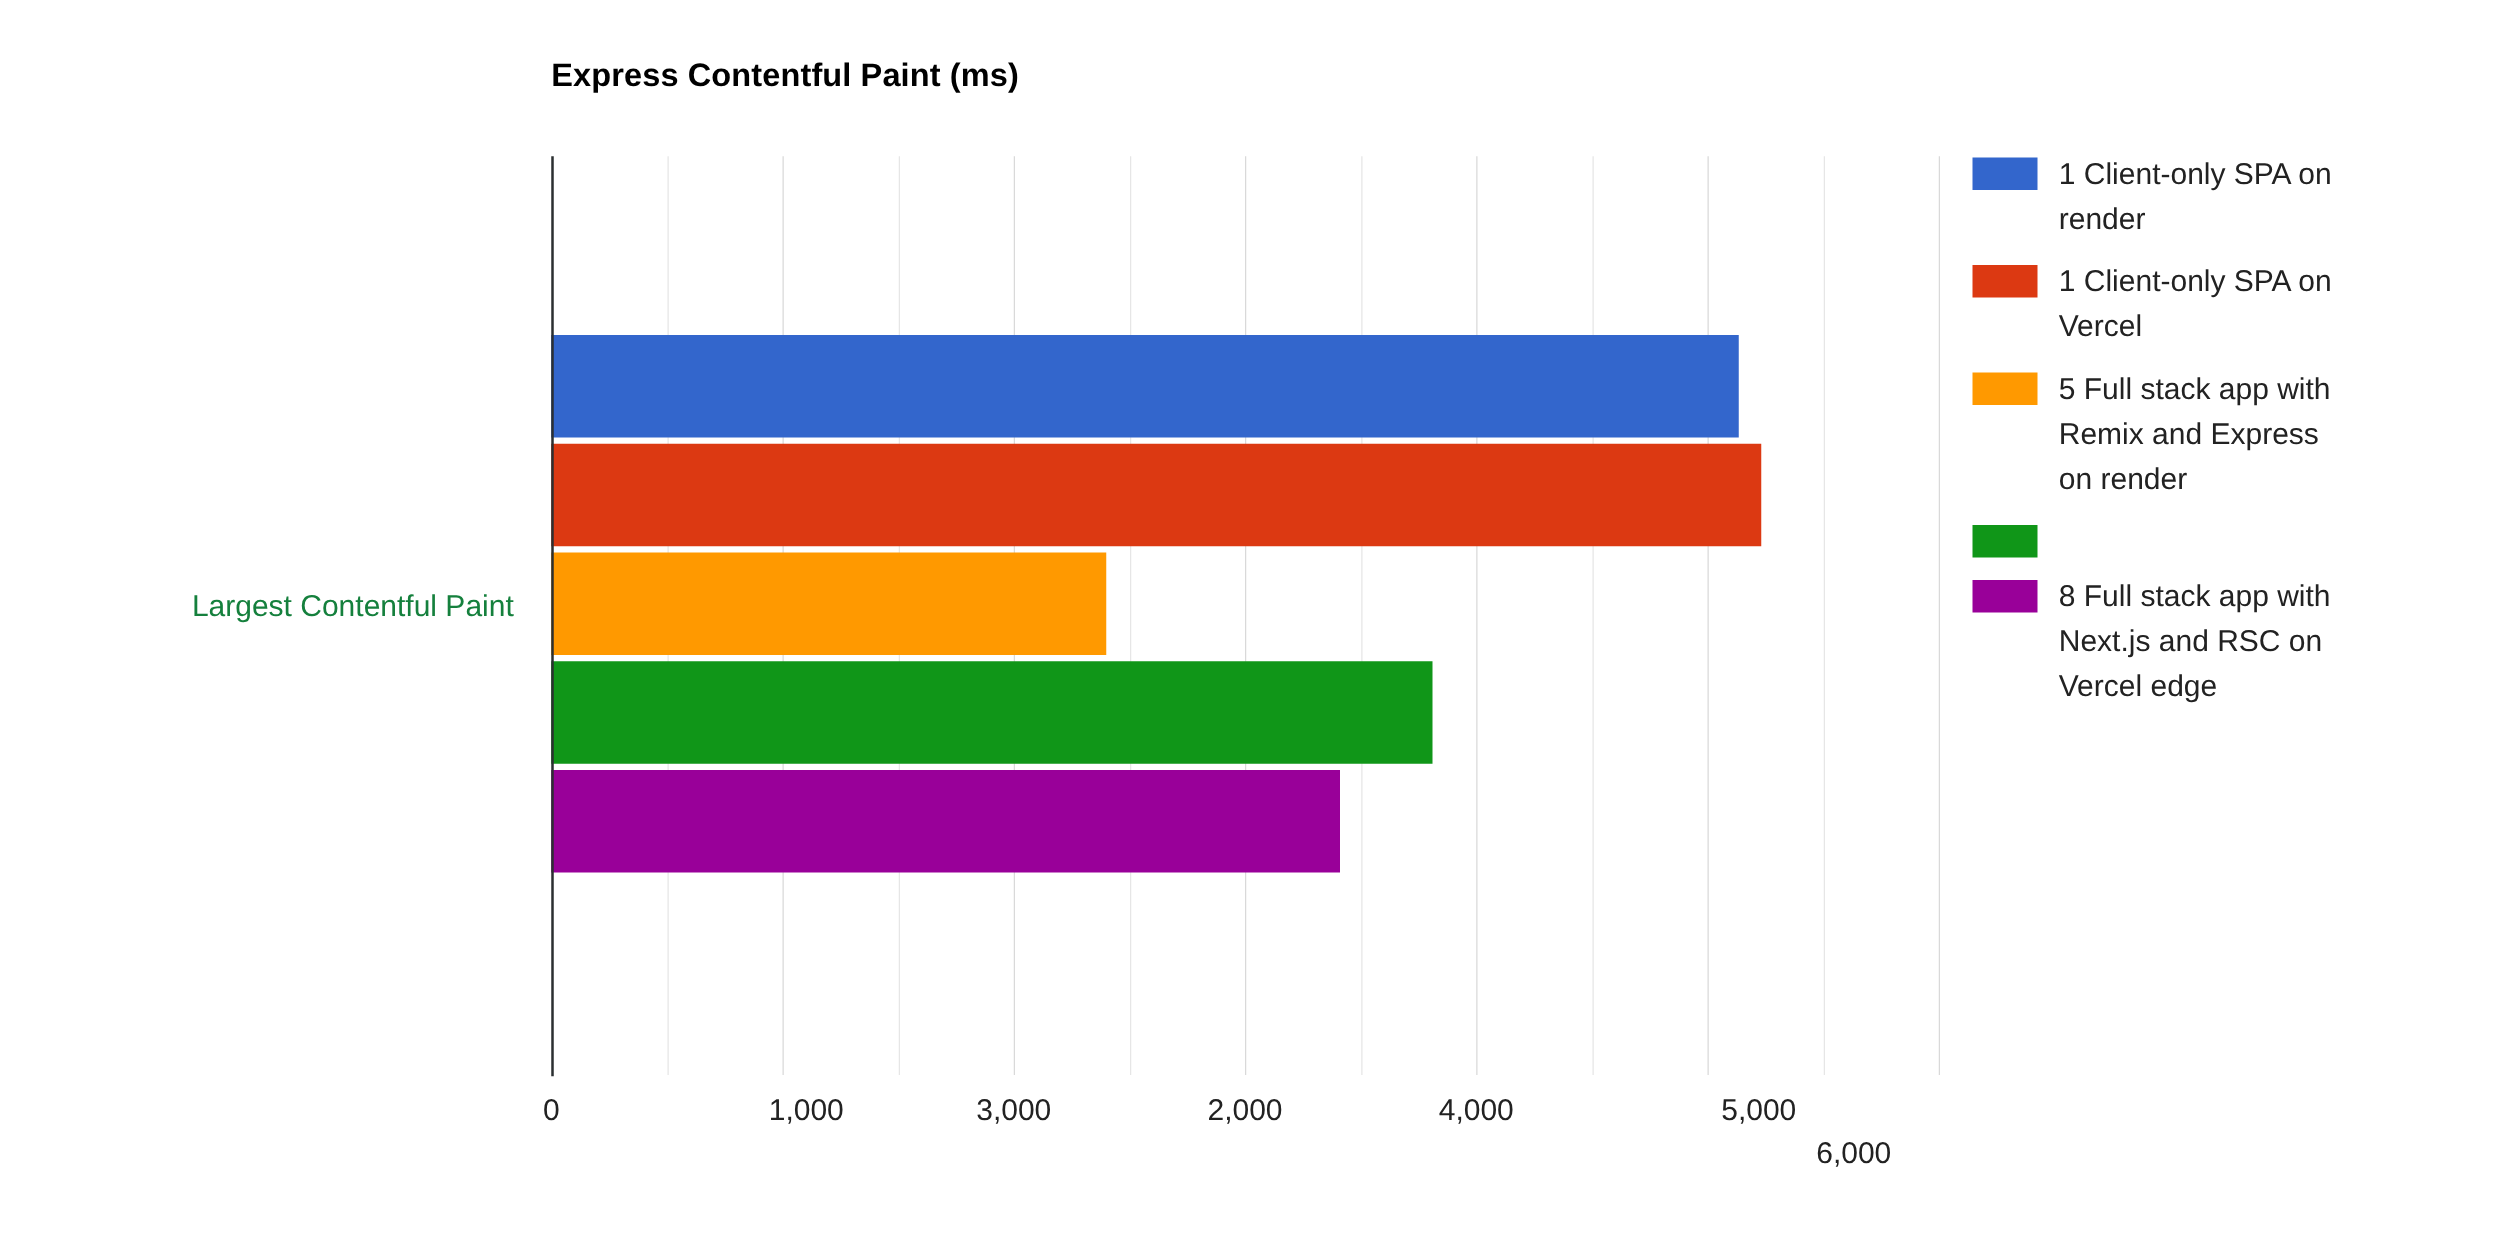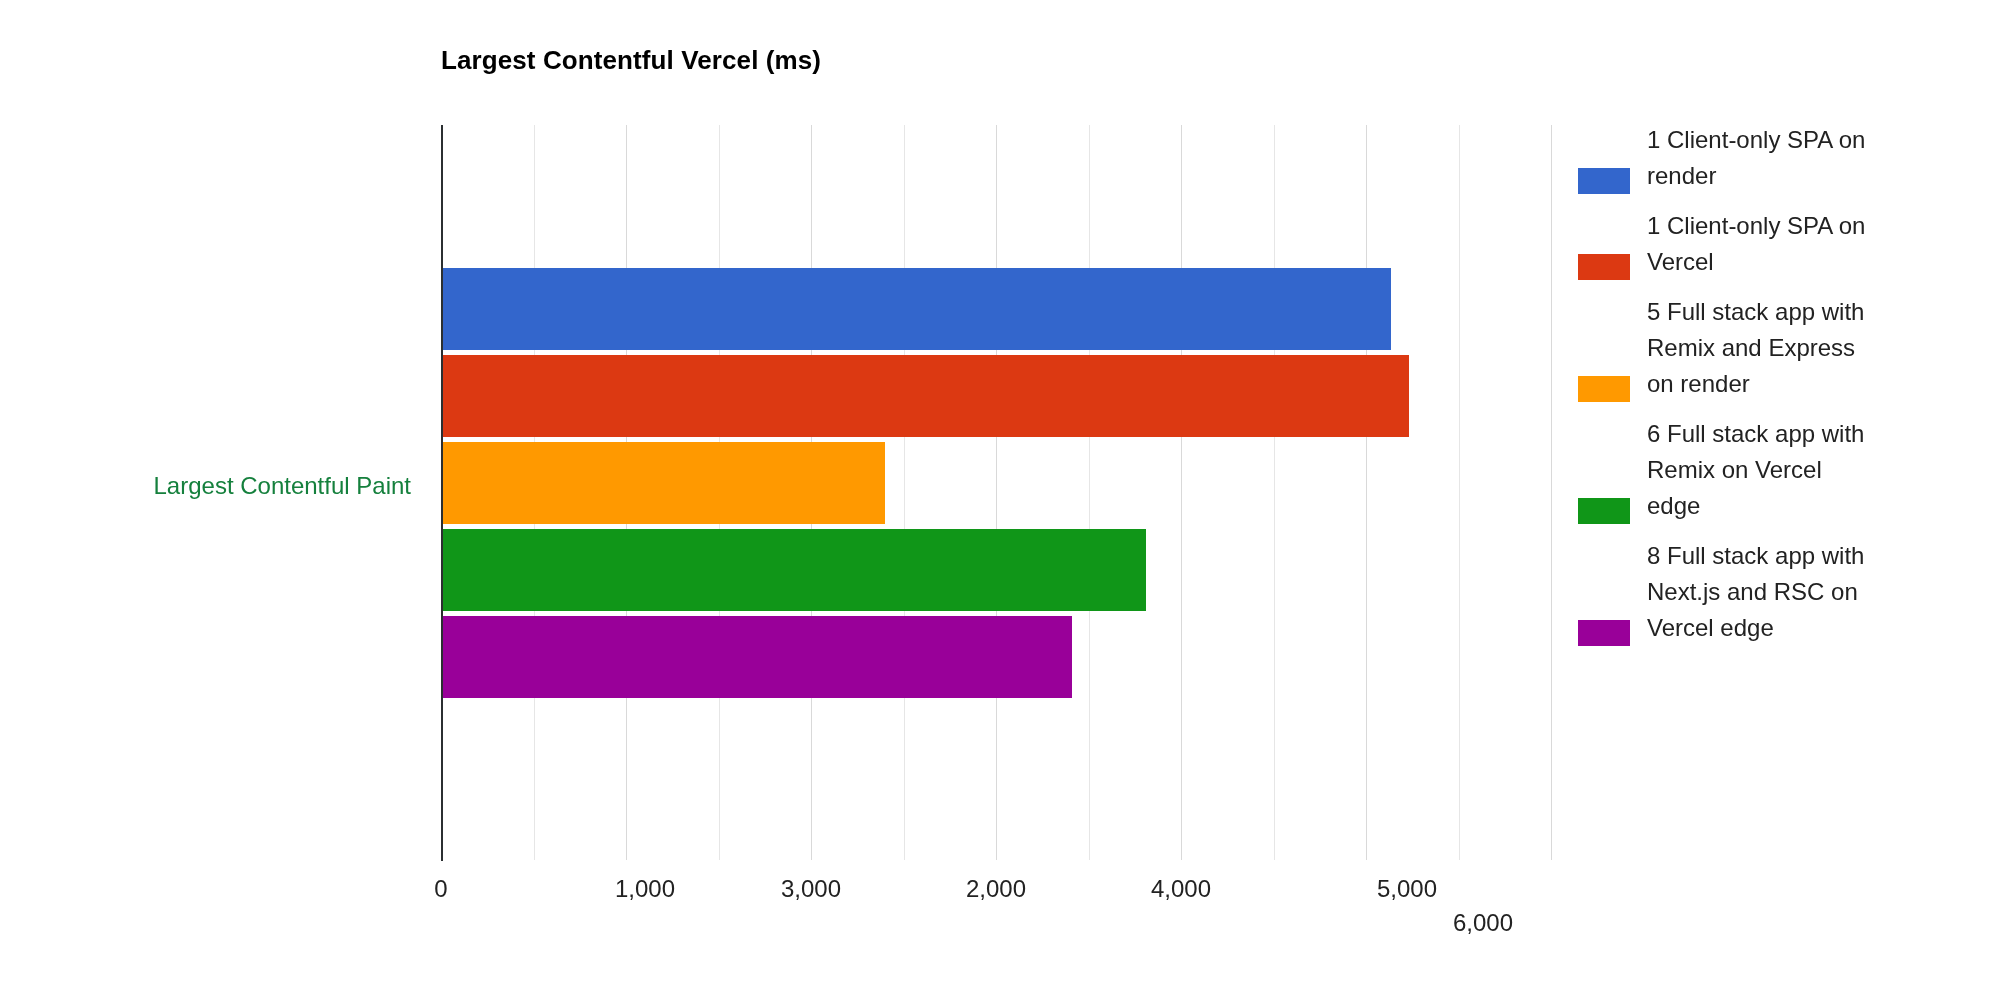--- a/index.html
+++ b/index.html
@@ -93,21 +93,21 @@
 
   
   #legend {
     position: absolute;
     left: 1578px;
     top: 122px;
     width: 400px;
   }
   .legend-item {
     display: flex;
-    align-items: flex-end;
+    align-items: flex-start;
     margin-bottom: 14px;
   }
   .legend-swatch {
     flex: 0 0 auto;
     width: 52px;
     height: 26px;
     margin-top: 4px;
     margin-right: 17px;
   }
   .legend-label {
@@ -115,21 +115,21 @@
     line-height: 36px;
     color: #222222;
     max-width: 230px;
   }
 </style>
 </head>
 <body>
 
 <div id="chart-root">
 
-  <div id="chart-title">Largest Contentful Vercel (ms)</div>
+  <div id="chart-title">Express Contentful Paint (ms)</div>
 
   <div id="plot-area">
 
   <div class="gridline minor" style="left: 92.5px;"></div>
       <div class="gridline" style="left: 185px;"></div>
       <div class="gridline minor" style="left: 277.5px;"></div>
       <div class="gridline" style="left: 370px;"></div>
       <div class="gridline minor" style="left: 462.5px;"></div>
       <div class="gridline" style="left: 555px;"></div>
       <div class="gridline minor" style="left: 647.5px;"></div>
@@ -167,21 +167,20 @@
       <div class="legend-item">
         <div class="legend-swatch" style="background: rgb(220, 57, 18);"></div>
         <div class="legend-label">1 Client-only SPA on Vercel</div>
       </div>
       <div class="legend-item">
         <div class="legend-swatch" style="background: rgb(255, 153, 0);"></div>
         <div class="legend-label">5 Full stack app with Remix and Express on render</div>
       </div>
       <div class="legend-item">
         <div class="legend-swatch" style="background: rgb(16, 150, 24);"></div>
-        <div class="legend-label">6 Full stack app with Remix on Vercel edge</div>
       </div>
       <div class="legend-item">
         <div class="legend-swatch" style="background: rgb(153, 0, 153);"></div>
         <div class="legend-label">8 Full stack app with Next.js and RSC on Vercel edge</div>
       </div>
     </div>
 
 </div>
 
 </body></html>

